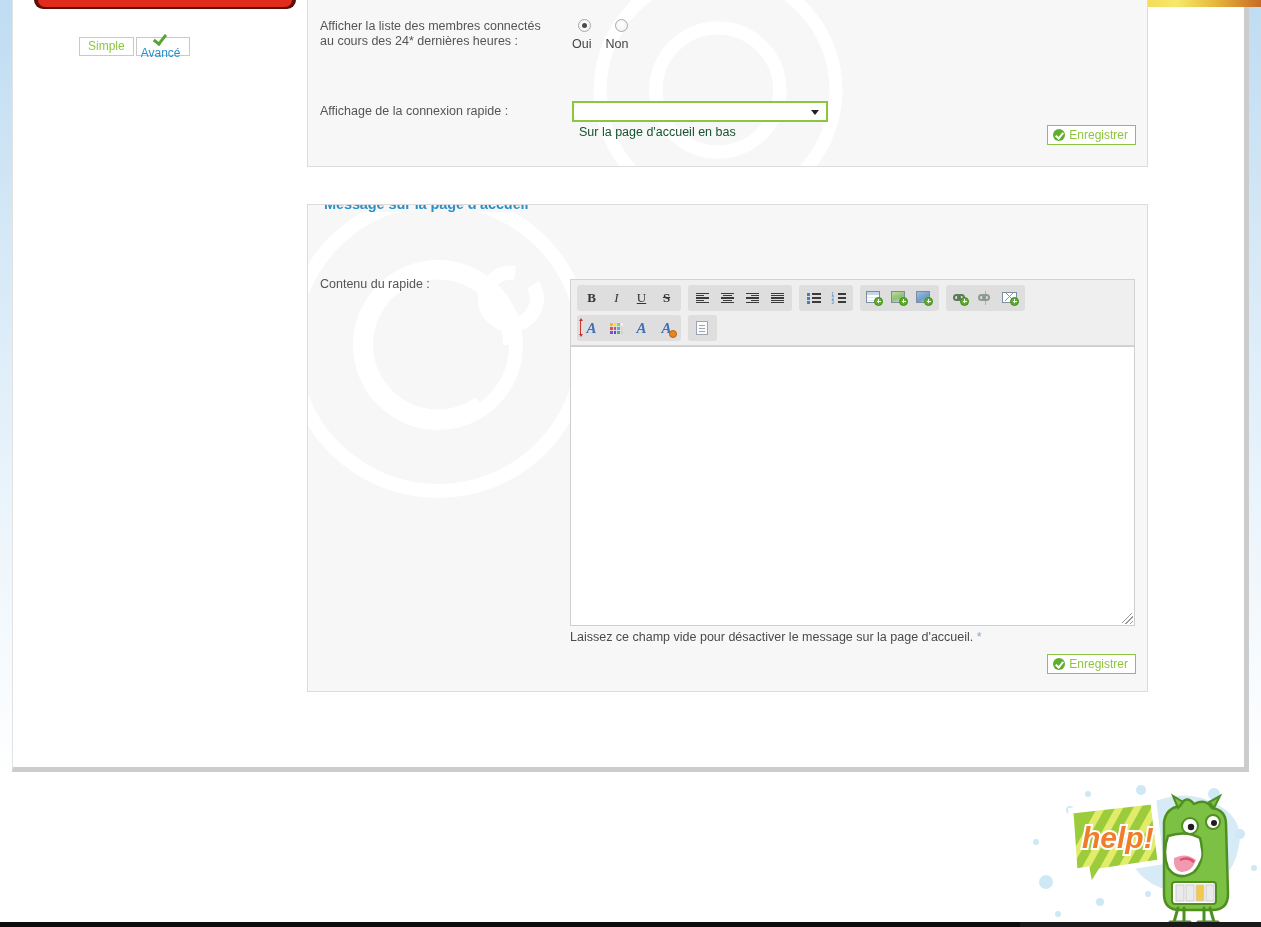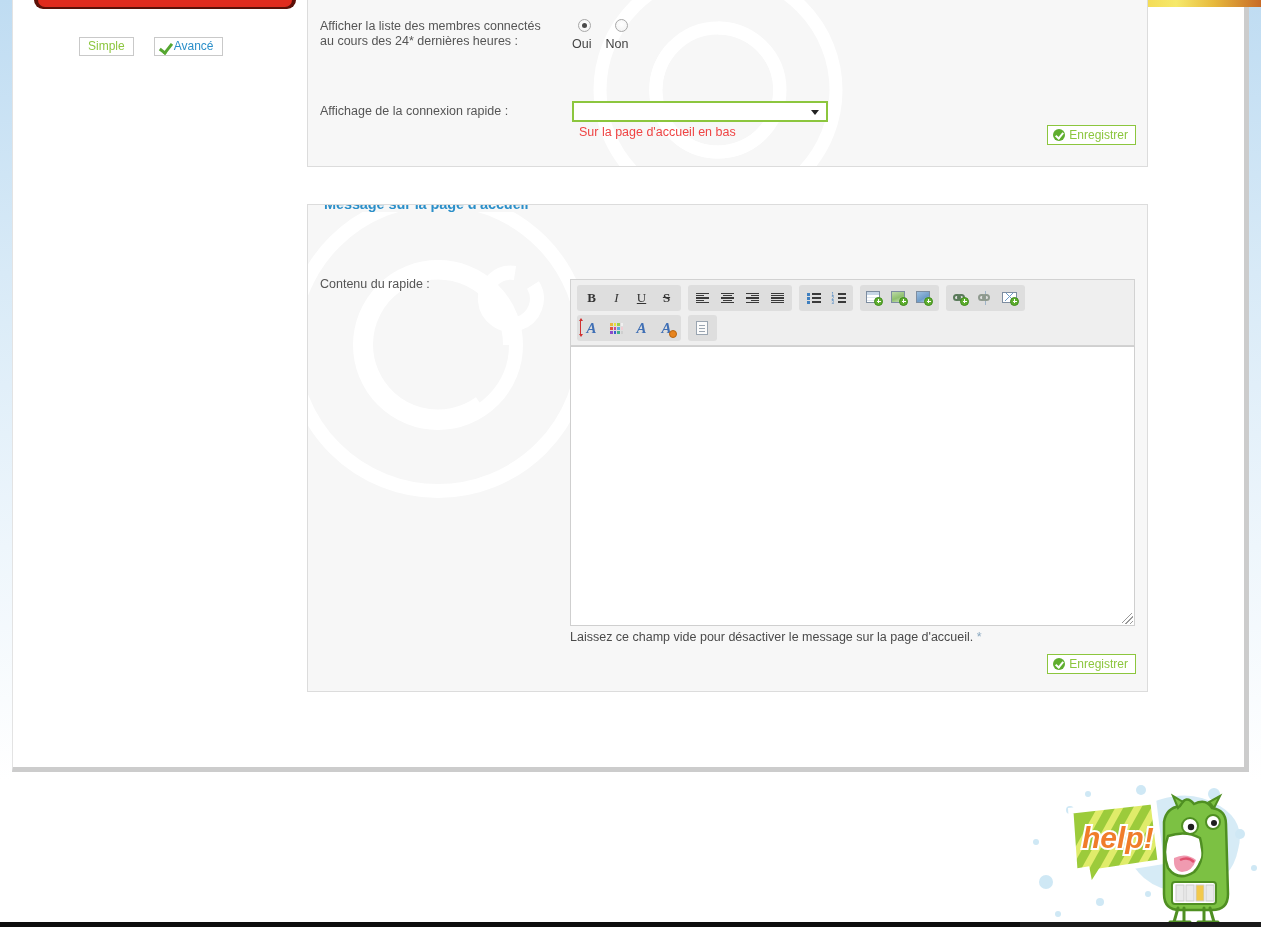--- a/index.html
+++ b/index.html
@@ -68,37 +68,37 @@
     background: #e02b1d;
     border-bottom-left-radius: 9px;
     border-bottom-right-radius: 9px;
   }
 
   
   .mode-switch {
     position: absolute;
     left: 79px; top: 37px;
     display: flex;
-    gap: 20px;
+    gap: 2px;
   }
   .mode-btn {
     display: inline-flex;
     align-items: center;
     justify-content: center;
     height: 19px;
     padding: 0 8px;
     border: 1px solid #c9c9c9;
     background: #ffffff;
     font-size: 12px;
     line-height: 17px;
     cursor: pointer;
     white-space: nowrap;
   }
   .mode-btn.simple { color: #8cc63e; }
-  .mode-btn.avance { color: #2b8fc9; padding-left: 4px; }
+  .mode-btn.avance { color: #2b8fc9; padding-left: 4px; flex-direction: column; }
   .check-icon {
     display: inline-block;
     width: 14px; height: 14px;
     margin-right: 1px;
     position: relative;
     flex: 0 0 auto;
   }
   .check-icon::after {
     content: "";
     position: absolute;
@@ -202,21 +202,21 @@
     background: #ffffff;
   }
   .sel-wrap select {
     appearance: none;
     -webkit-appearance: none;
     width: 100%; height: 100%;
     border: none;
     background: transparent;
     font-family: "Liberation Sans", sans-serif;
     font-size: 12.5px;
-    color: #ef4444;
+    color: #14532d;
     padding: 0 22px 0 5px;
     outline: none;
     cursor: pointer;
     margin-top: 20px;
   }
   .sel-arrow {
     position: absolute;
     right: 7px; top: 50%;
     margin-top: -2px;
     width: 0; height: 0;

